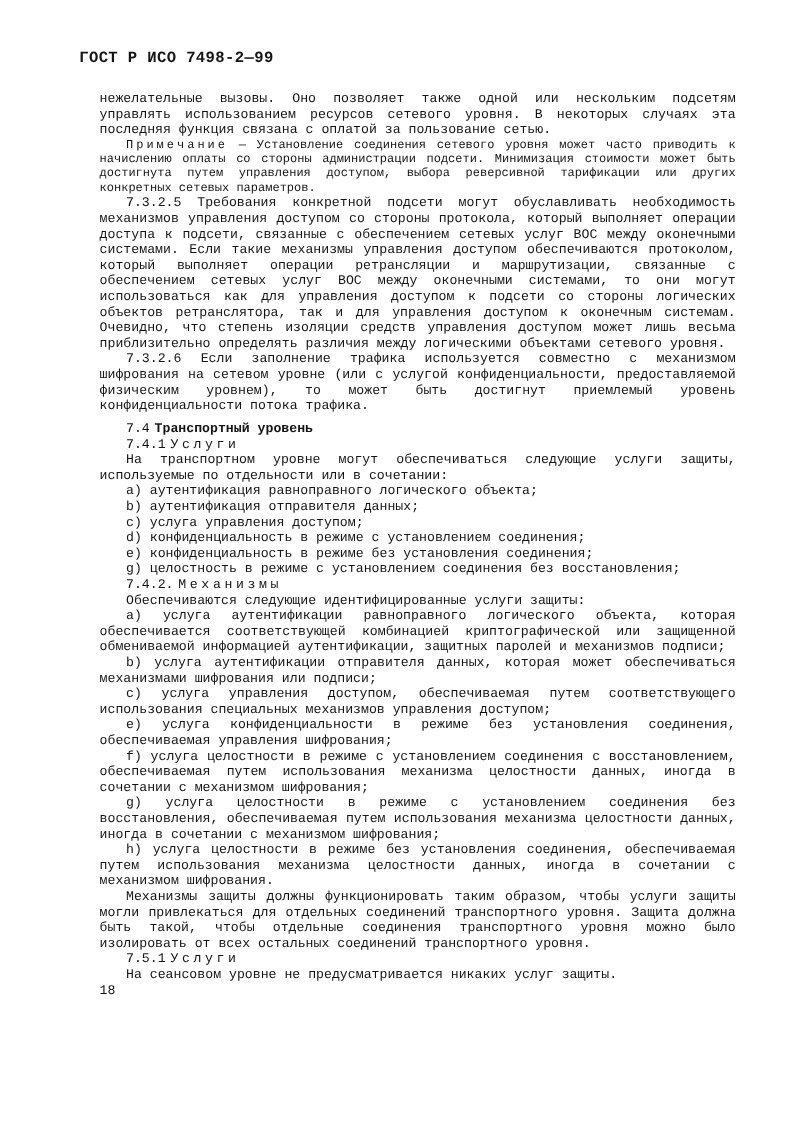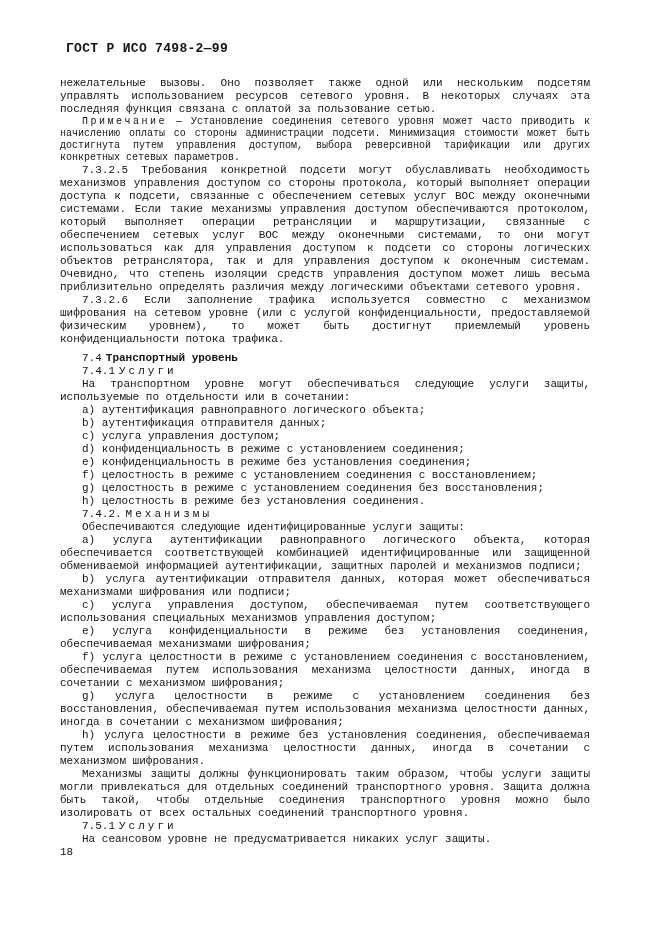--- a/index.html
+++ b/index.html
@@ -19,21 +19,21 @@
   .doc-header {
     position: absolute;
     left: 66px;
     top: 41px;
     font-size: 13px;
     font-weight: bold;
     letter-spacing: 0.3px;
   }
   .content {
     position: absolute;
-    left: 60px;
+    left: 83px;
     top: 77px;
     width: 530px;
     font-size: 11px;
     line-height: 13px;
     text-align: justify;
   }
   .content p {
     margin: 0;
     text-indent: 22px;
     text-align: justify;
@@ -93,33 +93,31 @@
     <p><span class="h-num">7.4.1</span><span class="spaced-title">Услуги</span></p>
 
     <p>На транспортном уровне могут обеспечиваться следующие услуги защиты, используемые по отдельности или в сочетании:</p>
 
     <div class="list-block">
       <div>a) аутентификация равноправного логического объекта;</div>
       <div>b) аутентификация отправителя данных;</div>
       <div>c) услуга управления доступом;</div>
       <div>d) конфиденциальность в режиме с установлением соединения;</div>
       <div>e) конфиденциальность в режиме без установления соединения;</div>
-      <div>f) целостность в режиме с установлением соединения с восстановлением;</div>
       <div>g) целостность в режиме с установлением соединения без восстановления;</div>
-      <div>h) целостность в режиме без установления соединения.</div>
     </div>
 
     <p><span class="h-num">7.4.2.</span><span class="spaced-title">Механизмы</span></p>
 
     <p>Обеспечиваются следующие идентифицированные услуги защиты:</p>
 
-    <p>a) услуга аутентификации равноправного логического объекта, которая обеспечивается соответствующей комбинацией идентифицированные или защищенной обмениваемой информацией аутентификации, защитных паролей и механизмов подписи;</p>
+    <p>a) услуга аутентификации равноправного логического объекта, которая обеспечивается соответствующей комбинацией криптографической или защищенной обмениваемой информацией аутентификации, защитных паролей и механизмов подписи;</p>
     <p>b) услуга аутентификации отправителя данных, которая может обеспечиваться механизмами шифрования или подписи;</p>
     <p>c) услуга управления доступом, обеспечиваемая путем соответствующего использования специальных механизмов управления доступом;</p>
-    <p>e) услуга конфиденциальности в режиме без установления соединения, обеспечиваемая механизмами шифрования;</p>
+    <p>e) услуга конфиденциальности в режиме без установления соединения, обеспечиваемая управления шифрования;</p>
     <p>f) услуга целостности в режиме с установлением соединения с восстановлением, обеспечиваемая путем использования механизма целостности данных, иногда в сочетании с механизмом шифрования;</p>
     <p>g) услуга целостности в режиме с установлением соединения без восстановления, обеспечиваемая путем использования механизма целостности данных, иногда в сочетании с механизмом шифрования;</p>
     <p>h) услуга целостности в режиме без установления соединения, обеспечиваемая путем использования механизма целостности данных, иногда в сочетании с механизмом шифрования.</p>
 
     <p>Механизмы защиты должны функционировать таким образом, чтобы услуги защиты могли привлекаться для отдельных соединений транспортного уровня. Защита должна быть такой, чтобы отдельные соединения транспортного уровня можно было изолировать от всех остальных соединений транспортного уровня.</p>
 
 
     <p><span class="h-num">7.5.1</span><span class="spaced-title">Услуги</span></p>
 
     <p>На сеансовом уровне не предусматривается никаких услуг защиты.</p>

